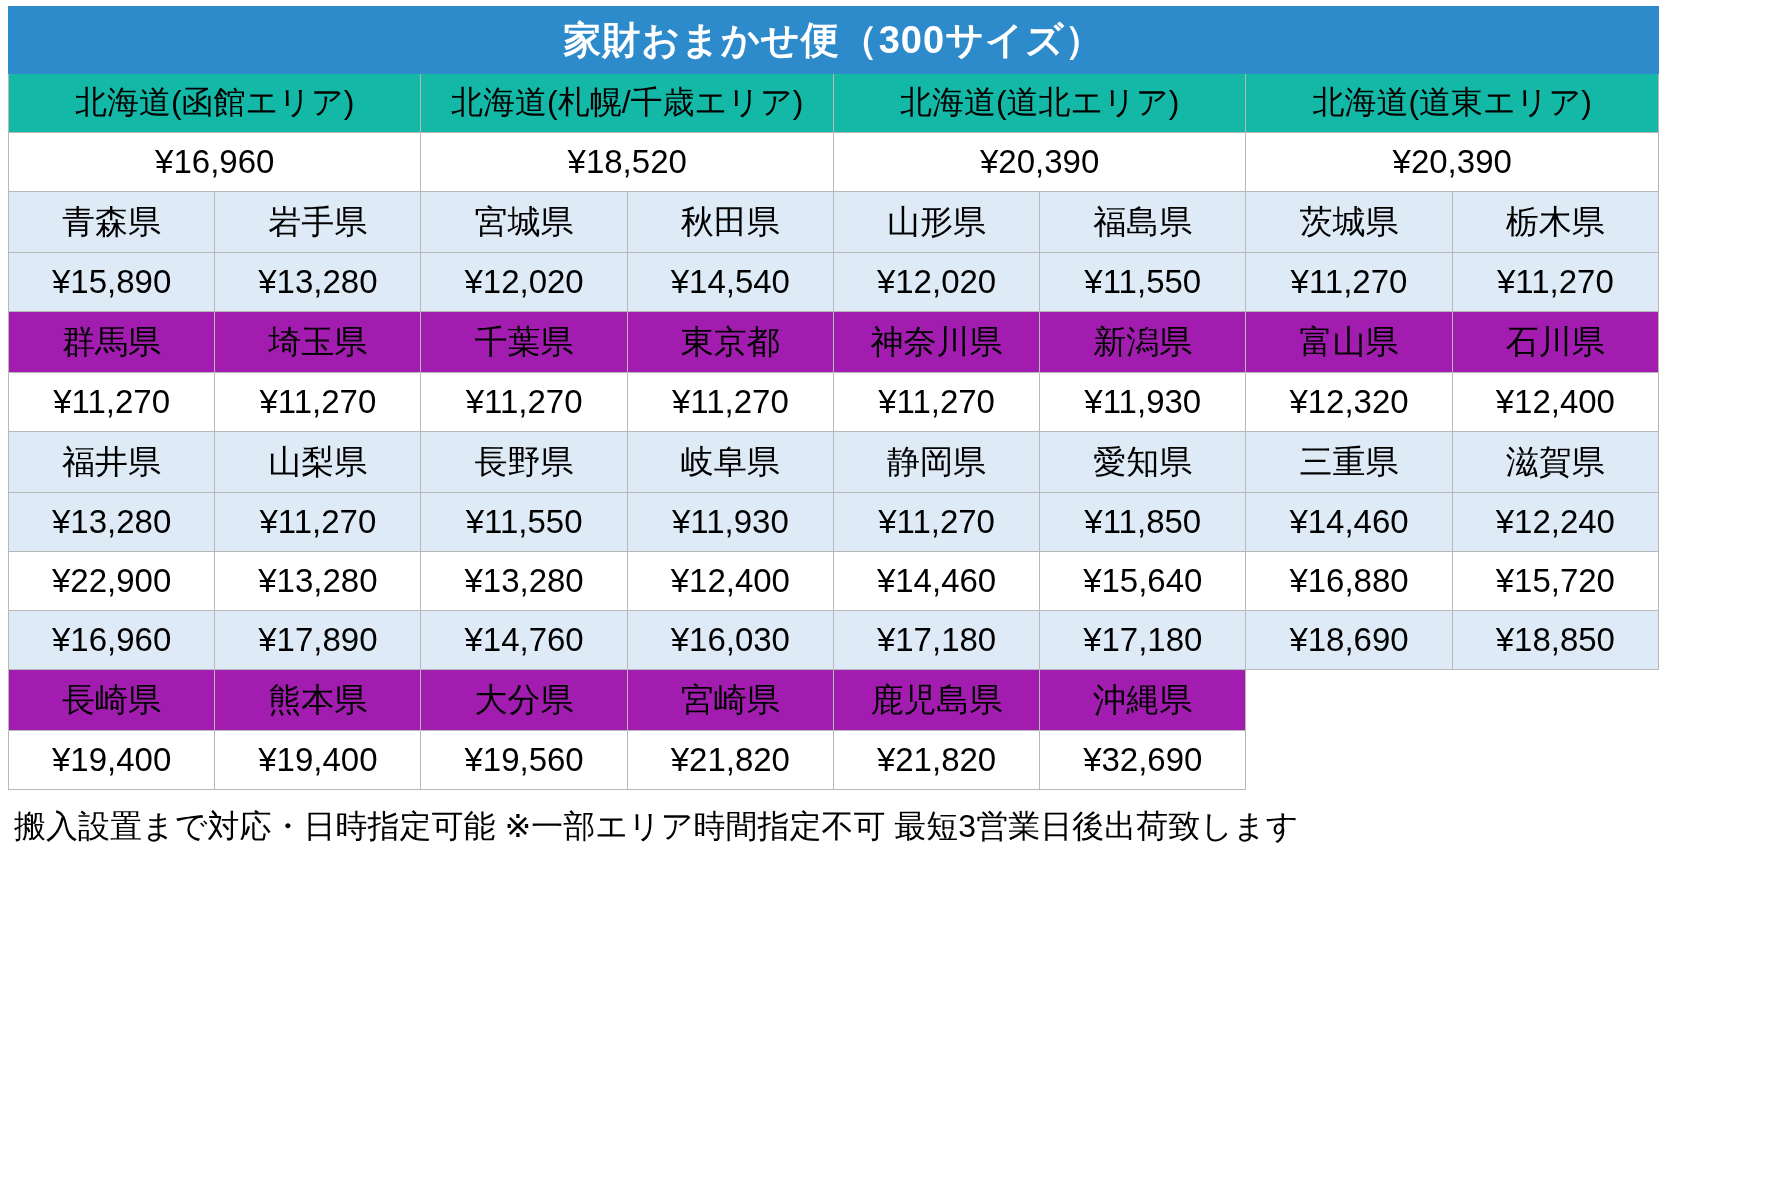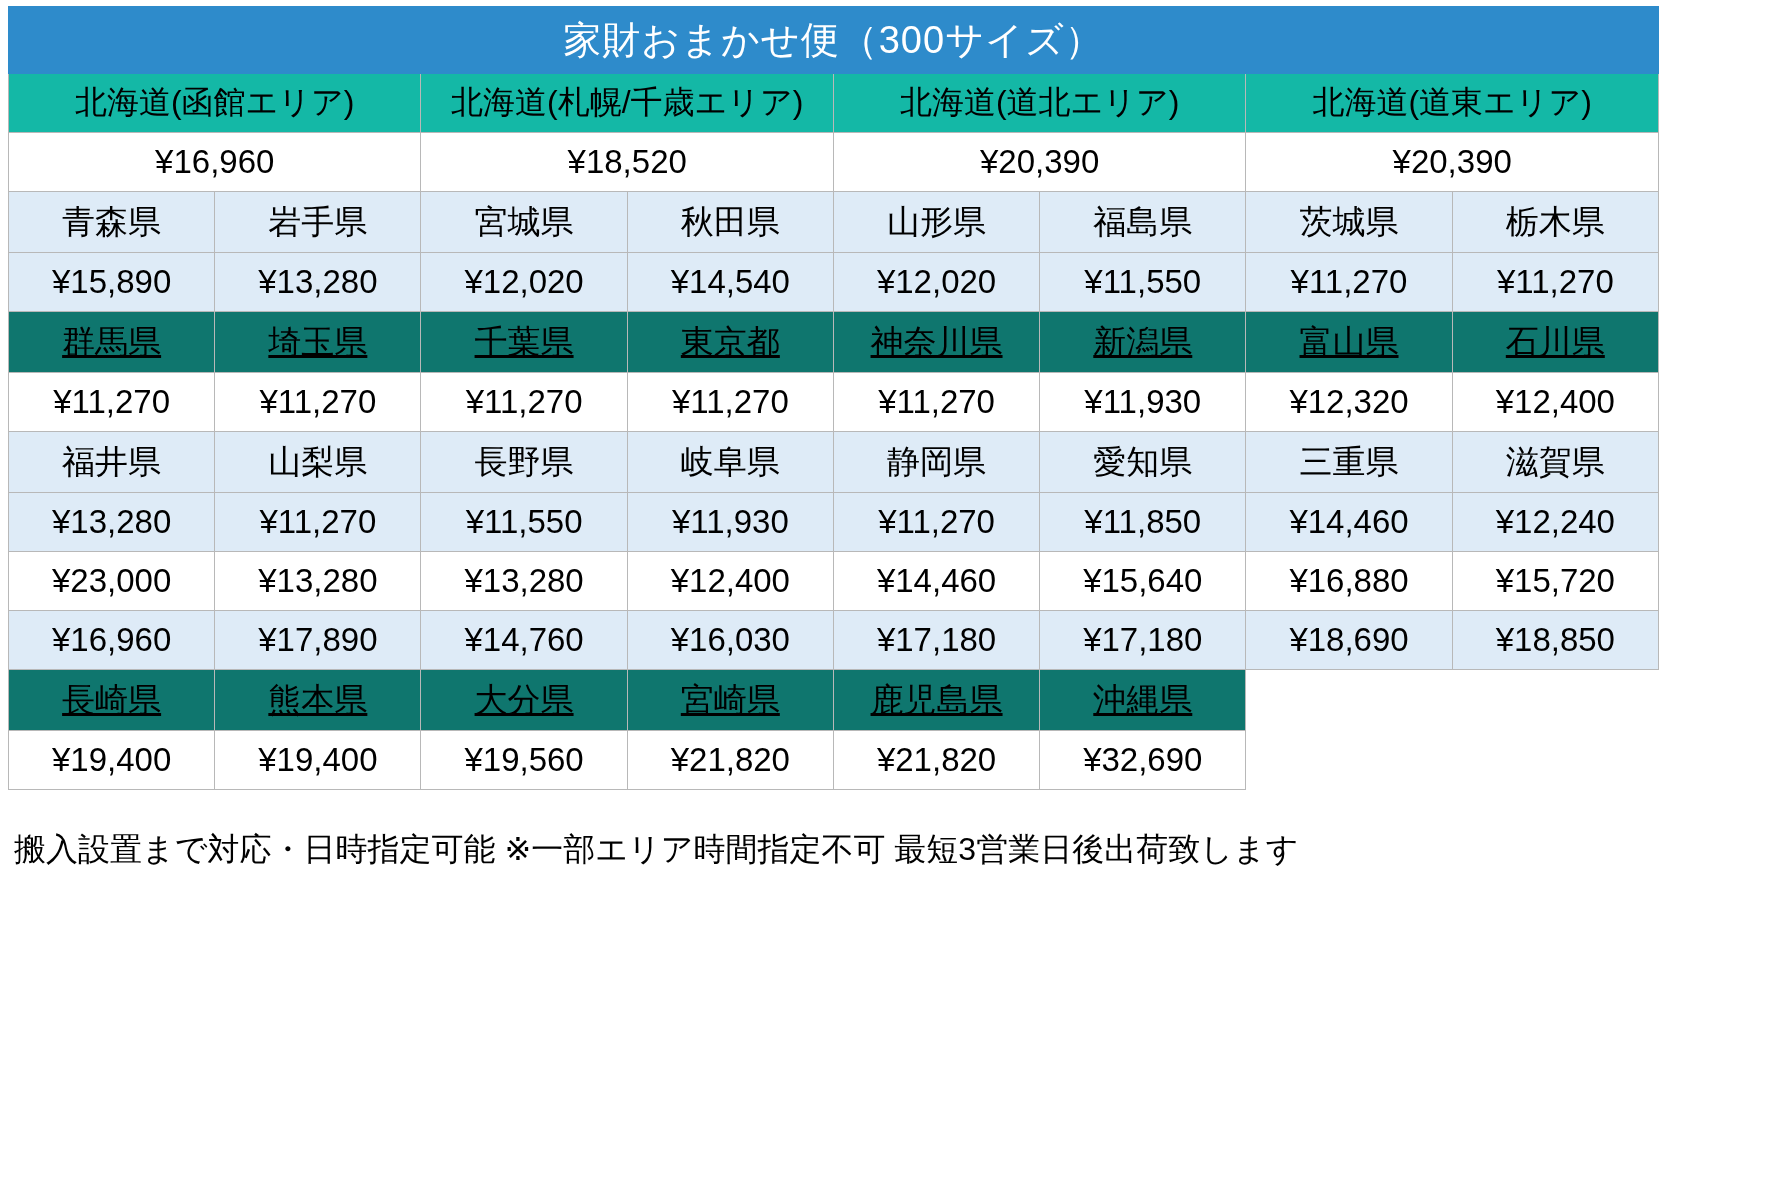--- a/index.html
+++ b/index.html
@@ -37,21 +37,21 @@
     padding: 0;
     font-size: 33px;
     height: 56px;
     white-space: nowrap;
     overflow: hidden;
   }
 
   .title-cell {
     background: #2E8BCB;
     color: #ffffff;
-    font-weight: normal;
+    font-weight: bold;
     font-size: 38px;
     height: 66px;
     letter-spacing: 1px;
     border: 1px solid #2E8BCB;
   }
 
   .region-name {
     background: #14b8a6;
     font-size: 32px;
     height: 58px;
@@ -67,34 +67,33 @@
     font-size: 33px;
     height: 60px;
     margin-left: 44px;
   }
   .pref-price {
     background: #DEEBF7;
     font-size: 33px;
     height: 58px;
   }
   .pref-name.alt {
-    background: #0f766e;
-    text-decoration: underline;
+    background: #a21caf;
   }
   .pref-price.alt {
     background: #ffffff;
   }
   .empty-cell {
     border: none;
     background: #ffffff;
   }
 
   .footnote {
     margin-left: 14px;
-    margin-top: 38px;
+    margin-top: 15px;
     font-size: 32px;
     white-space: nowrap;
     color: #000000;
   }
 </style>
 </head>
 <body>
 
 <div class="sheet">
 
@@ -183,21 +182,21 @@
         <td class="pref-price">¥11,270</td>
         <td class="pref-price">¥11,550</td>
         <td class="pref-price">¥11,930</td>
         <td class="pref-price">¥11,270</td>
         <td class="pref-price">¥11,850</td>
         <td class="pref-price">¥14,460</td>
         <td class="pref-price">¥12,240</td>
       </tr>
 
       <tr>
-        <td class="pref-price alt">¥23,000</td>
+        <td class="pref-price alt">¥22,900</td>
         <td class="pref-price alt">¥13,280</td>
         <td class="pref-price alt">¥13,280</td>
         <td class="pref-price alt">¥12,400</td>
         <td class="pref-price alt">¥14,460</td>
         <td class="pref-price alt">¥15,640</td>
         <td class="pref-price alt">¥16,880</td>
         <td class="pref-price alt">¥15,720</td>
       </tr>
 
       <tr>

